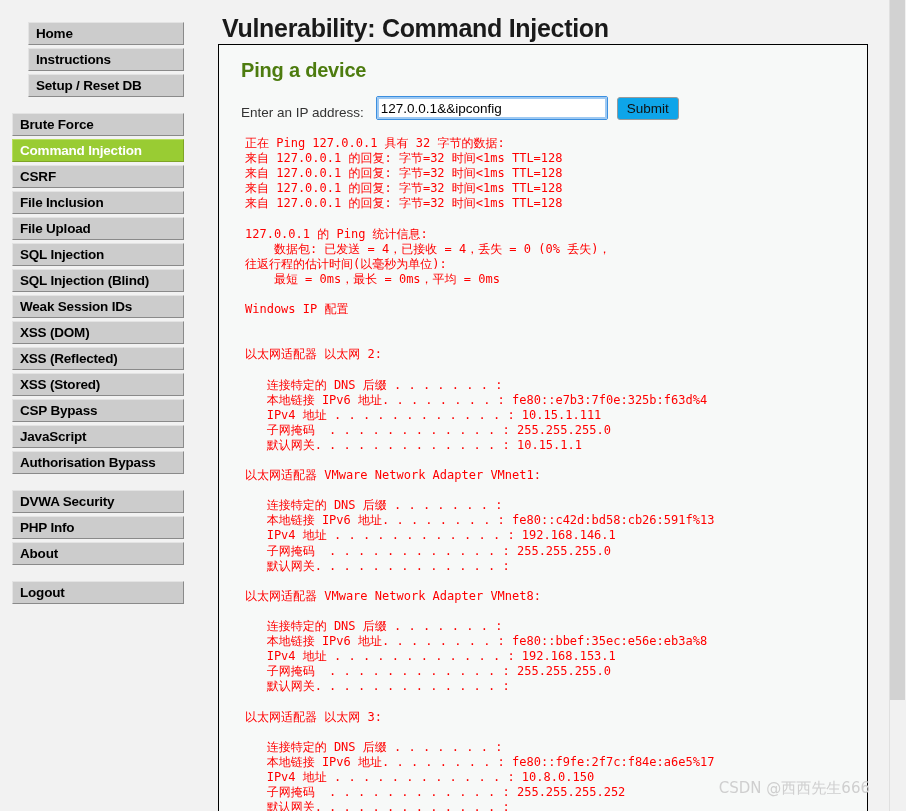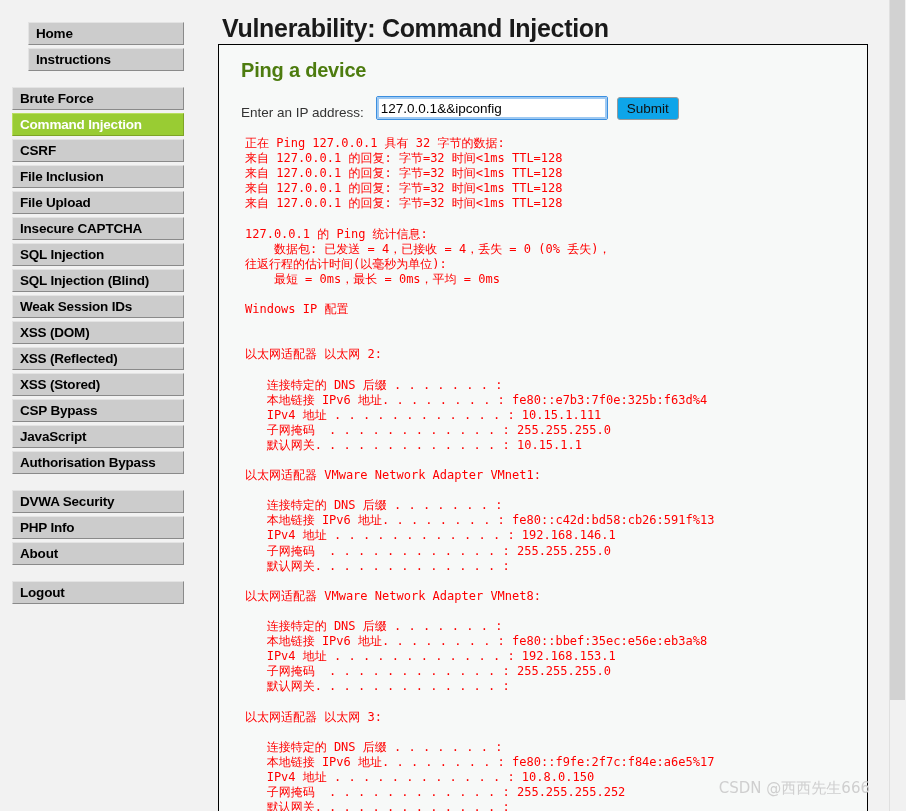--- a/index.html
+++ b/index.html
@@ -161,28 +161,28 @@
 </style>
 </head>
 <body>
 
 <div id="page">
 
   <div id="sidebar">
       <div class="nav-group">
         <div class="nav-item">Home</div>
         <div class="nav-item">Instructions</div>
+        <div class="nav-item">Setup / Reset DB</div>
       </div>
       <div class="nav-group">
         <div class="nav-item">Brute Force</div>
         <div class="nav-item active">Command Injection</div>
         <div class="nav-item">CSRF</div>
         <div class="nav-item">File Inclusion</div>
         <div class="nav-item">File Upload</div>
-        <div class="nav-item">Insecure CAPTCHA</div>
         <div class="nav-item">SQL Injection</div>
         <div class="nav-item">SQL Injection (Blind)</div>
         <div class="nav-item">Weak Session IDs</div>
         <div class="nav-item">XSS (DOM)</div>
         <div class="nav-item">XSS (Reflected)</div>
         <div class="nav-item">XSS (Stored)</div>
         <div class="nav-item">CSP Bypass</div>
         <div class="nav-item">JavaScript</div>
         <div class="nav-item">Authorisation Bypass</div>
       </div>

